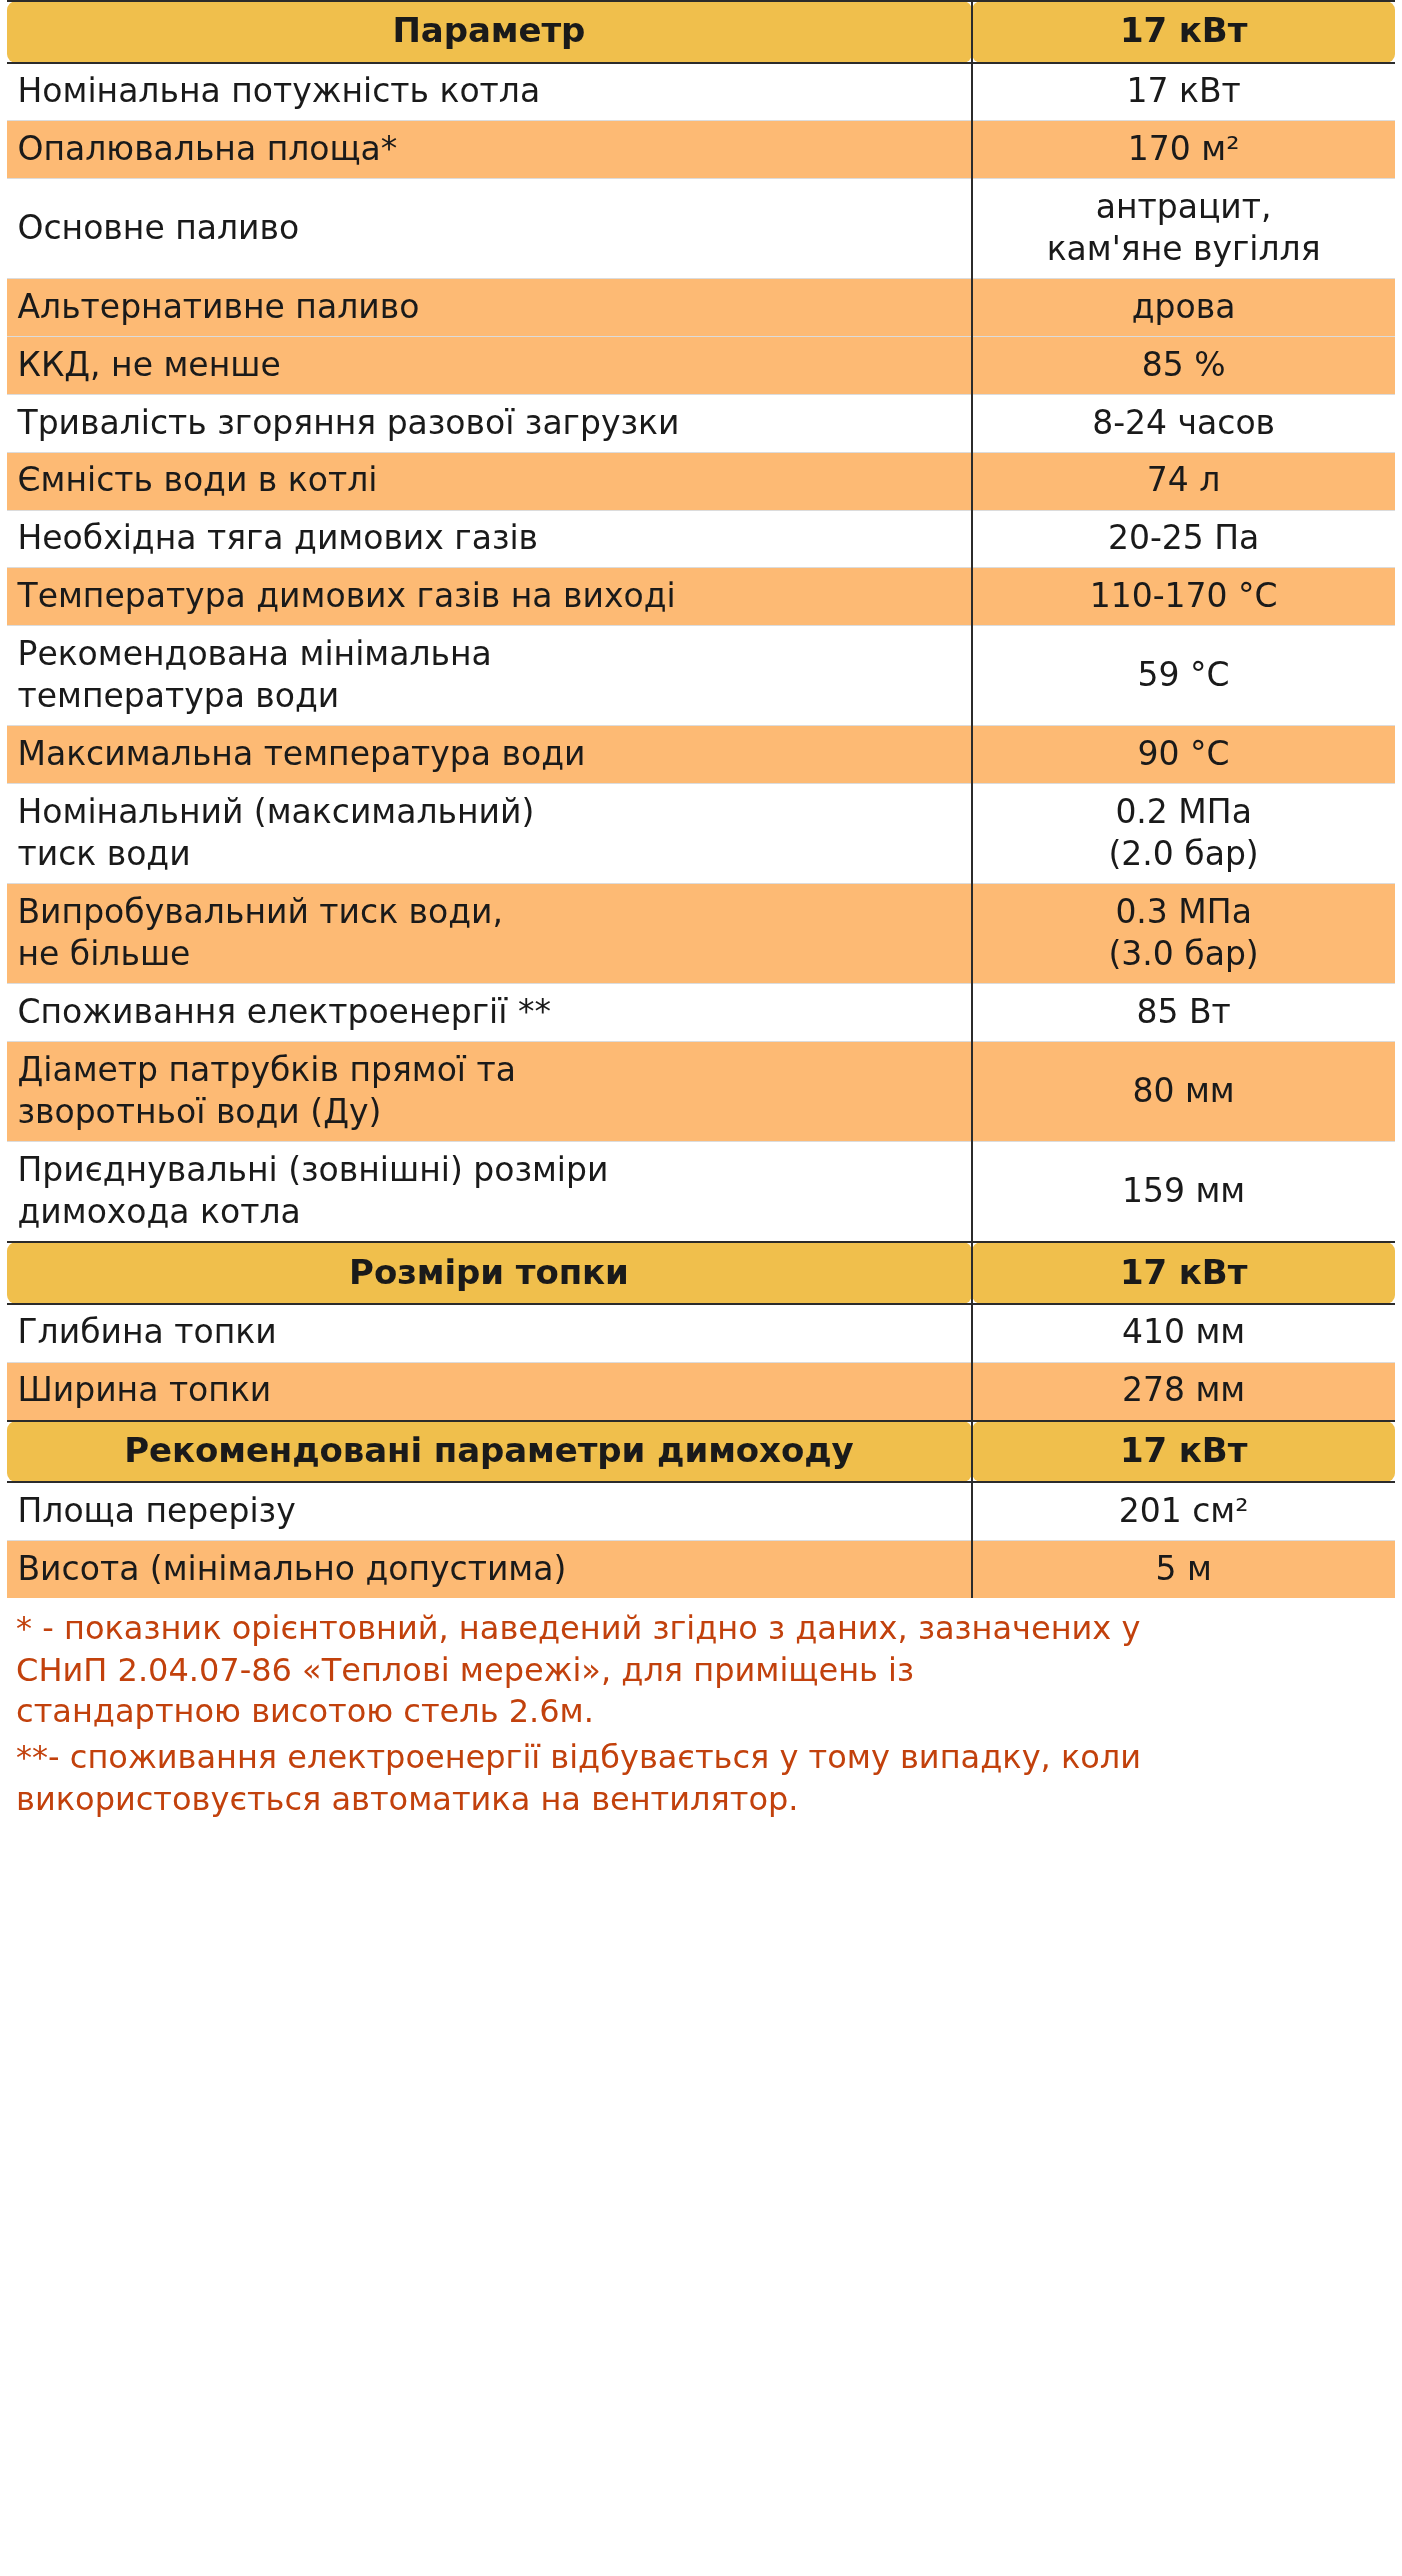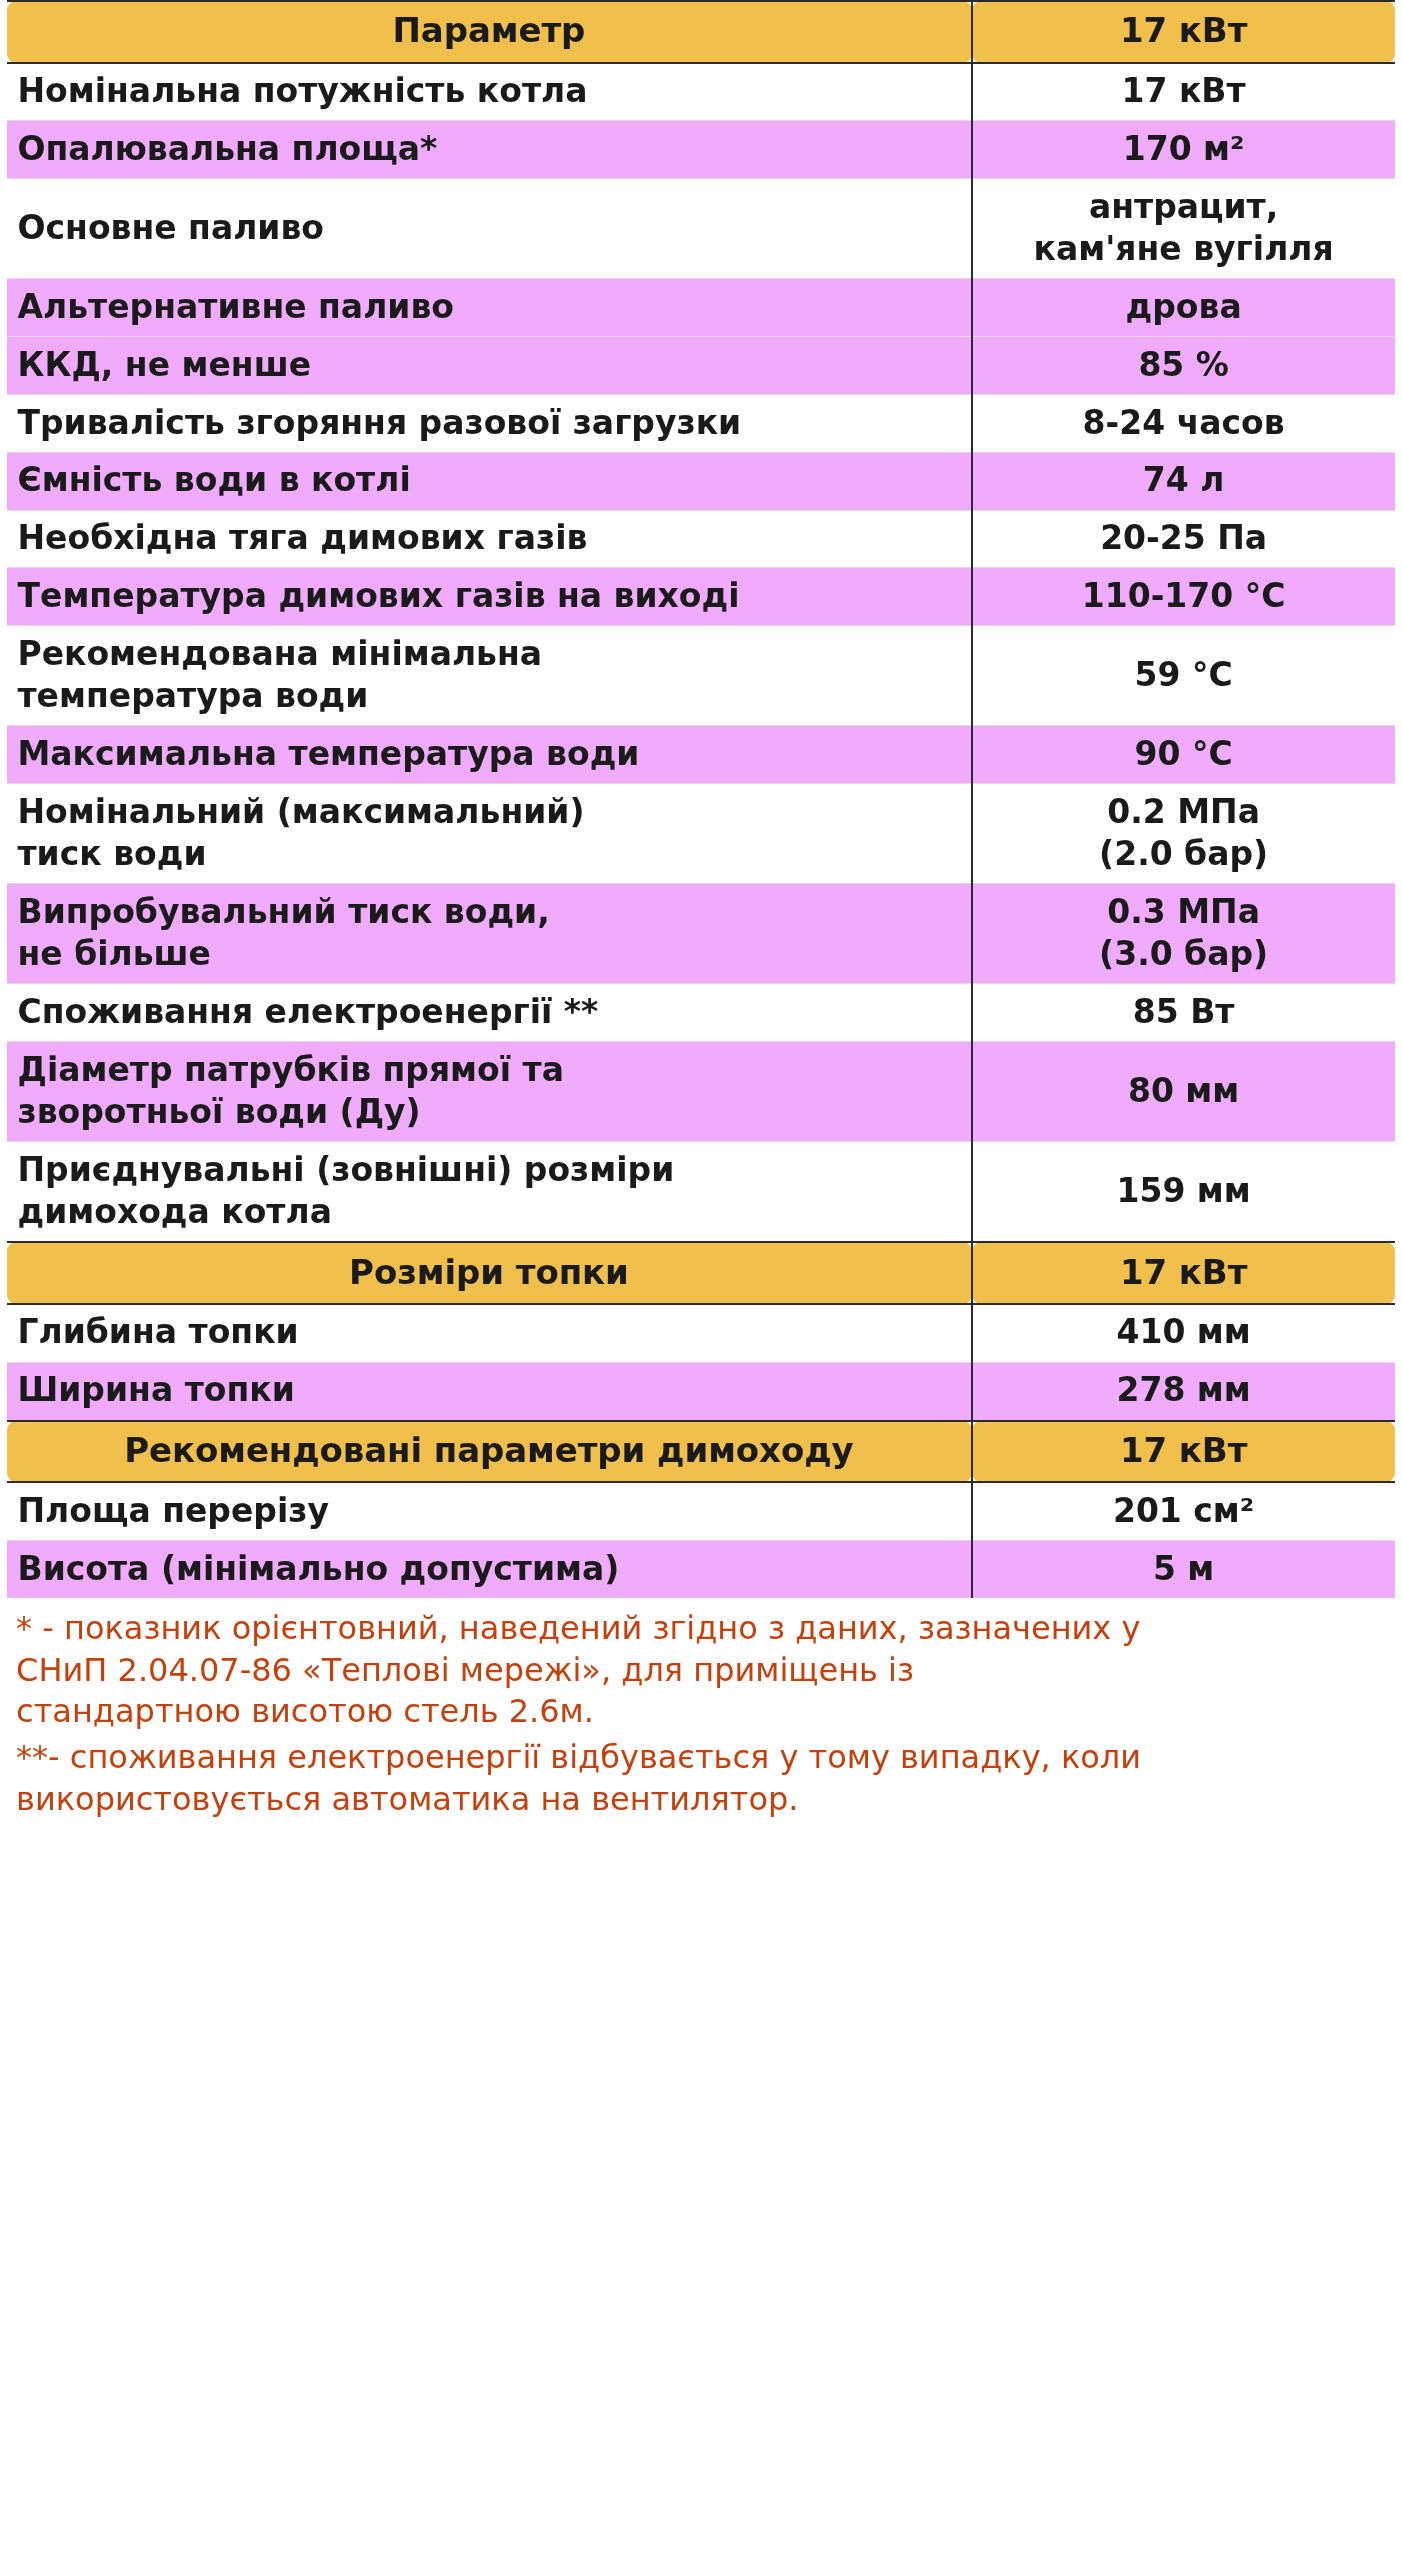--- a/index.html
+++ b/index.html
@@ -40,31 +40,30 @@
     border-radius: 9px;
   }
   table.spec tr.section-head td.param-col {
     border-right: 2.2px solid #2b2b2b;
   }
 
   table.spec td {
     padding: 6.6px 10.2px 8px 10.2px;
     vertical-align: middle;
     border-bottom: 0.7px solid #dcdcdc;
-    font-weight: bold;
   }
   table.spec td.param-col {
     text-align: left;
     border-right: 2.2px solid #2b2b2b;
   }
   table.spec td.val-col {
     text-align: center;
   }
   table.spec tr.odd td { background: #ffffff; }
-  table.spec tr.even td { background: #f0abfc; }
+  table.spec tr.even td { background: #fdba74; }
 
   table.spec tr.last-of-block td {
     border-bottom: none;
   }
 
   .multiline {
     white-space: pre-line;
   }
 
   .notes {

